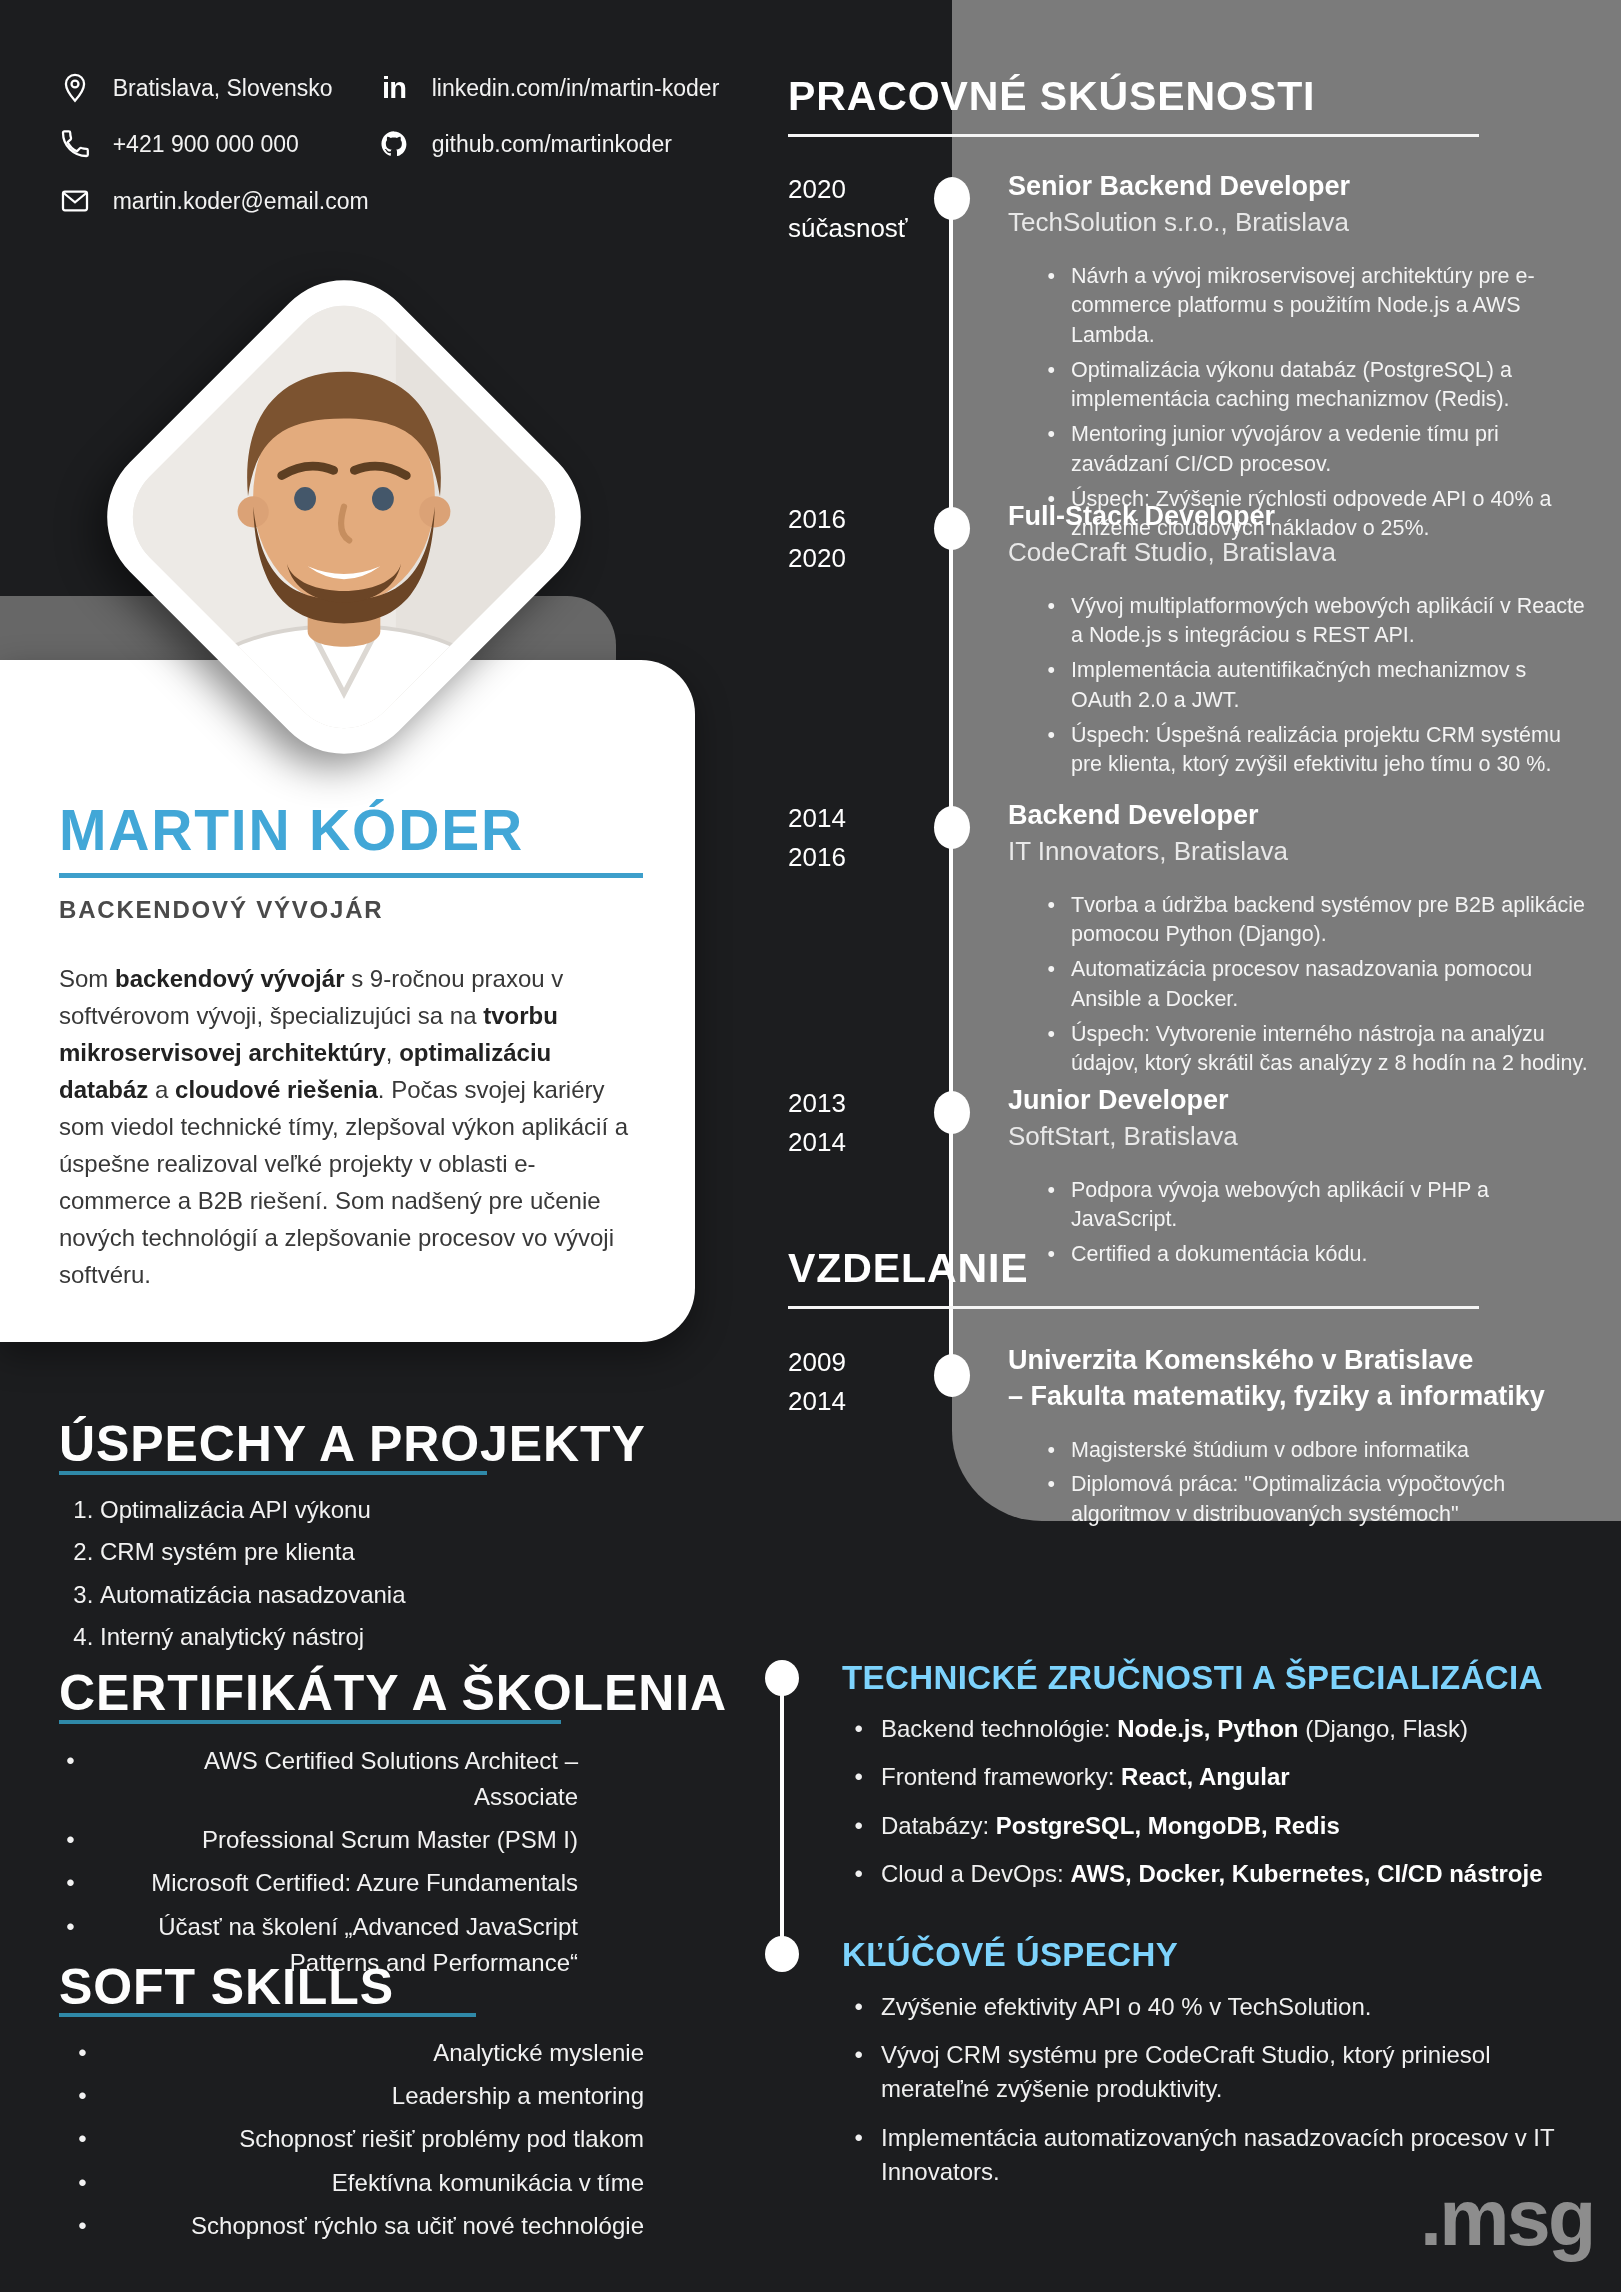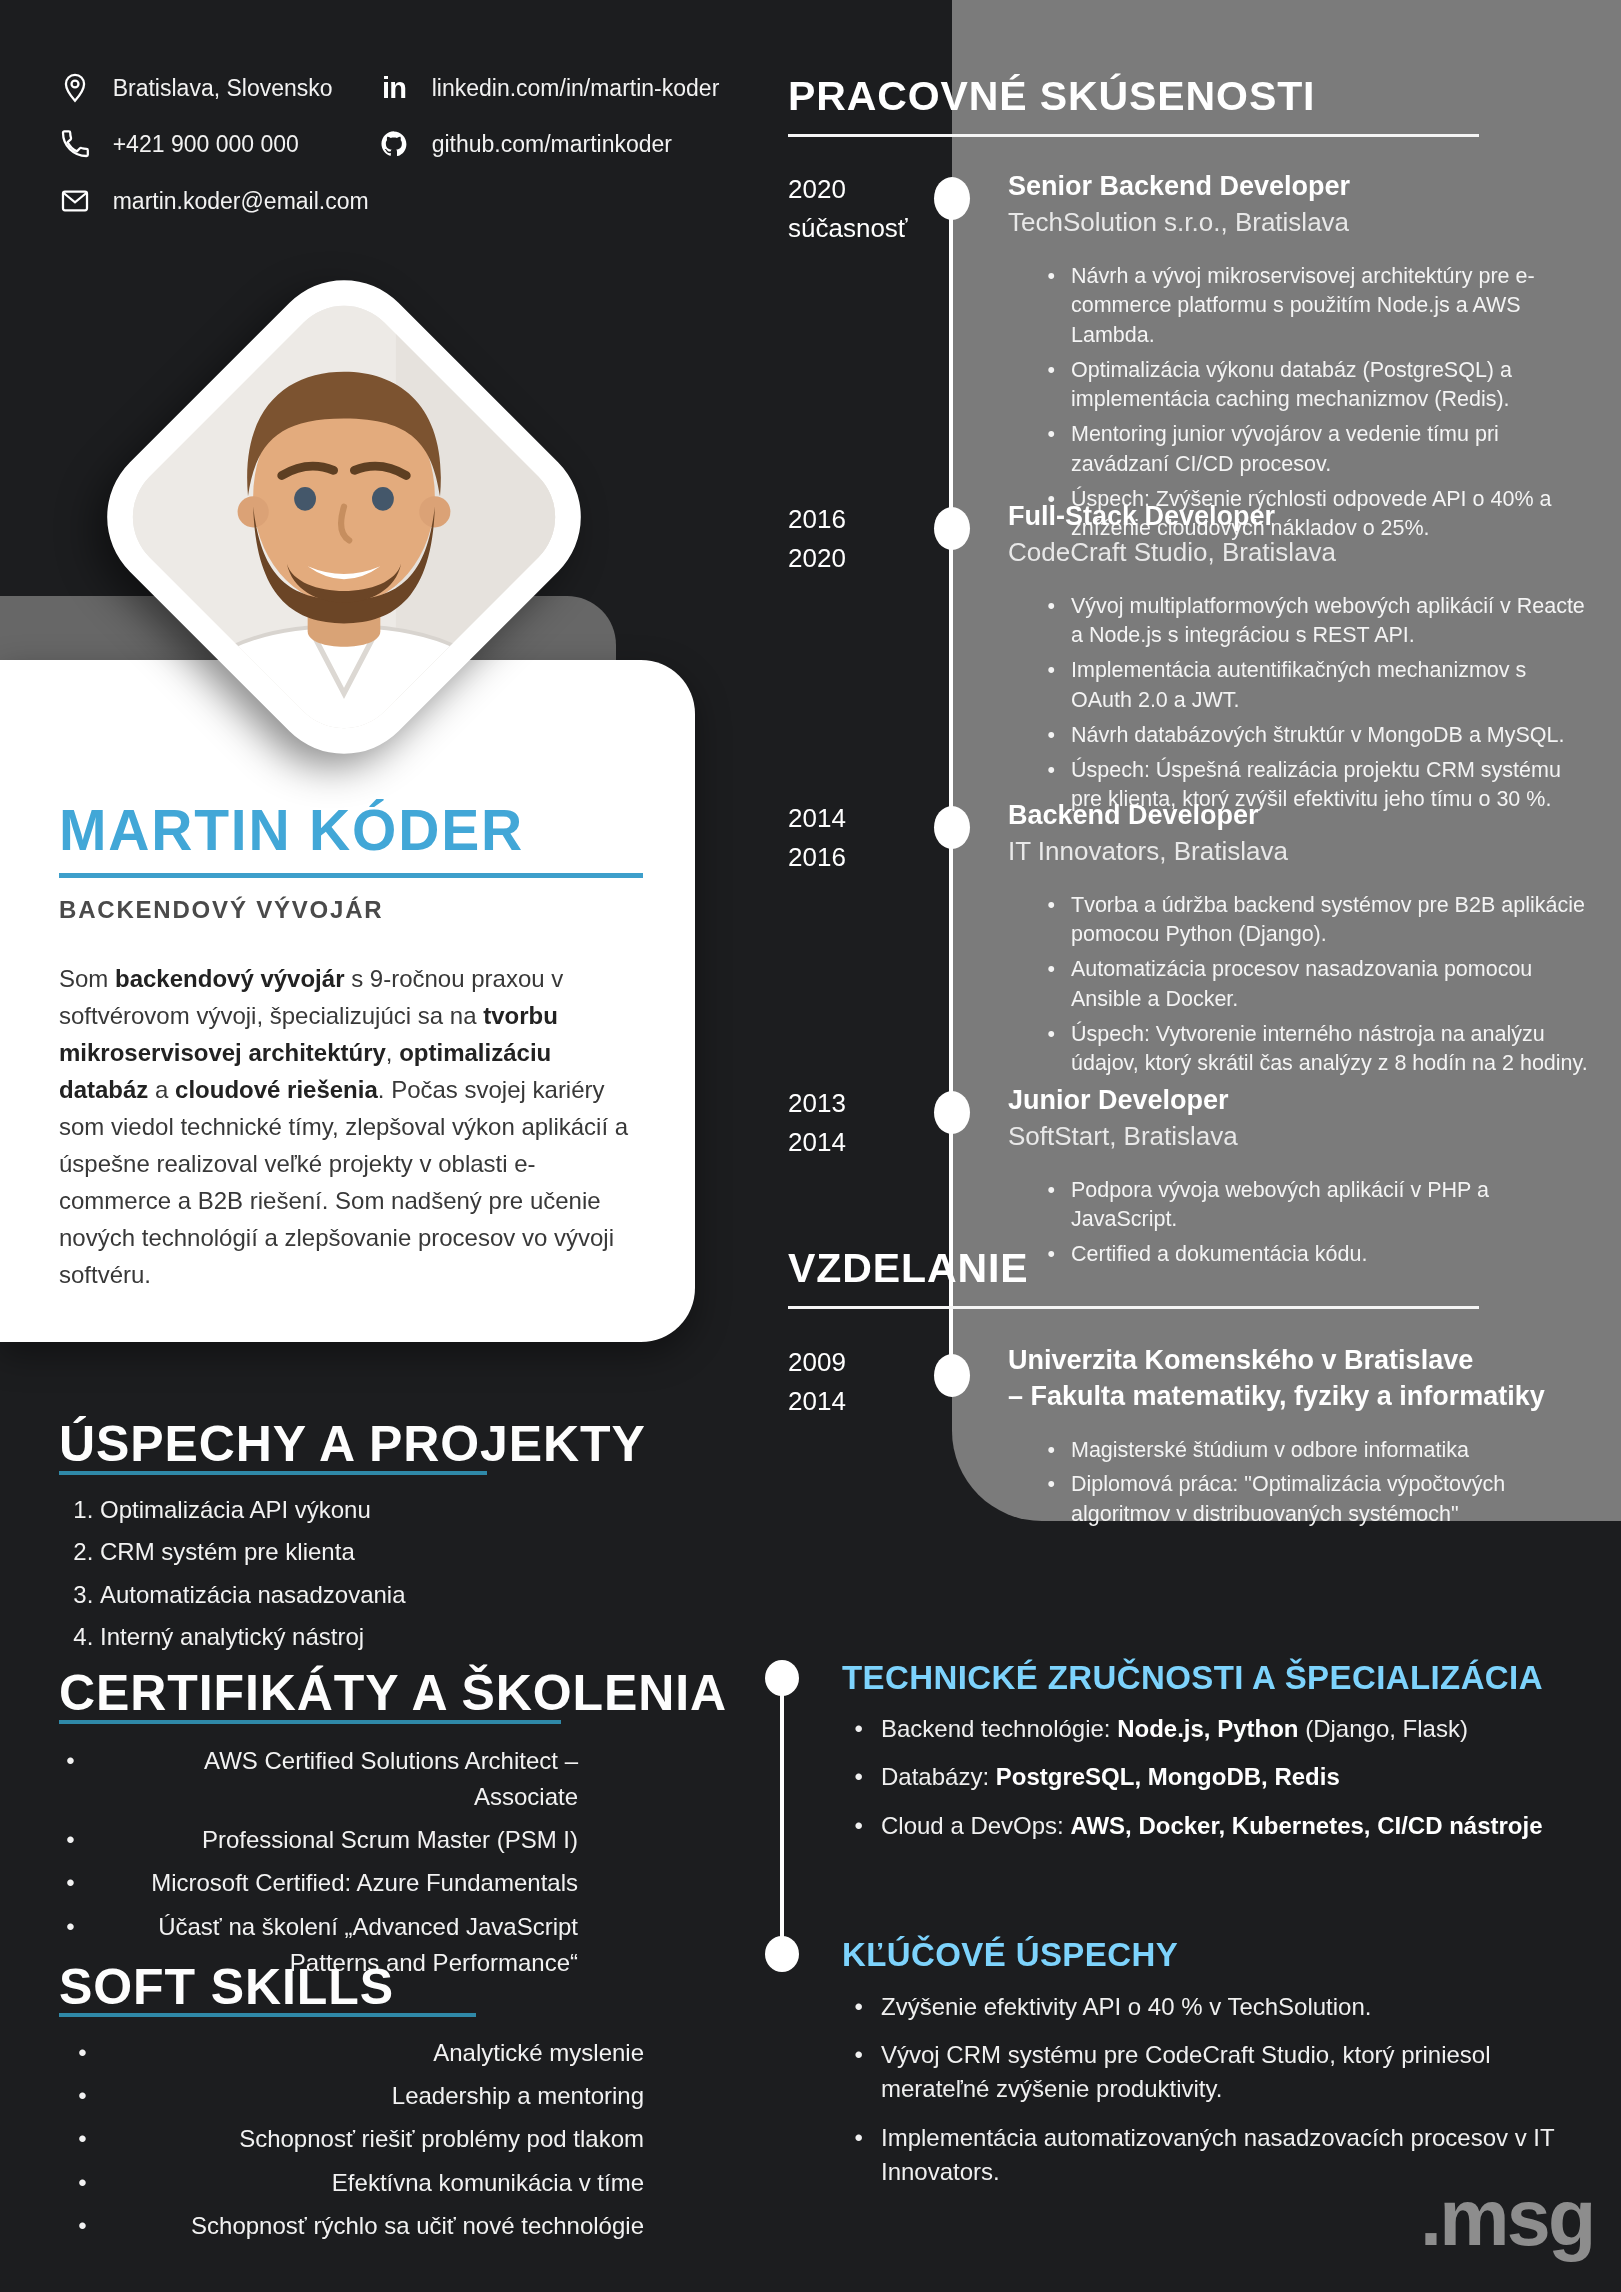--- a/index.html
+++ b/index.html
@@ -217,21 +217,20 @@
   <div class="dates" style="top:500px;">
     <div>2016</div>
     <div>2020</div>
   </div>
   <div class="entry" style="top:498px;">
     <div class="role">Full-Stack Developer</div>
     <div class="company">CodeCraft Studio, Bratislava</div>
     <ul>
       <li>Vývoj multiplatformových webových aplikácií v Reacte a Node.js s integráciou s REST API.</li>
       <li>Implementácia autentifikačných mechanizmov s OAuth 2.0 a JWT.</li>
-      <li>Návrh databázových štruktúr v MongoDB a MySQL.</li>
       <li>Úspech: Úspešná realizácia projektu CRM systému pre klienta, ktorý zvýšil efektivitu jeho tímu o 30 %.</li>
     </ul>
   </div>
 
   <div class="dates" style="top:799px;">
     <div>2014</div>
     <div>2016</div>
   </div>
   <div class="entry" style="top:797px;">
     <div class="role">Backend Developer</div>
@@ -272,20 +271,21 @@
     </ul>
   </div>
 
   <div class="bdot" style="left:765px;top:1660px;"></div>
   <div class="bline" style="top:1677px;height:279px;"></div>
   <div class="bdot" style="left:765px;top:1936px;"></div>
 
   <div class="bsec-h" style="left:842px;top:1659px;">TECHNICKÉ ZRUČNOSTI A ŠPECIALIZÁCIA</div>
   <ul class="bsec-list" style="left:849px;top:1712px;width:708px;">
     <li>Backend technológie: <b>Node.js, Python</b> (Django, Flask)</li>
+    <li>Frontend frameworky: <b>React, Angular</b></li>
     <li>Databázy: <b>PostgreSQL, MongoDB, Redis</b></li>
     <li>Cloud a DevOps: <b>AWS, Docker, Kubernetes, CI/CD nástroje</b></li>
   </ul>
 
   <div class="bsec-h" style="left:842px;top:1936px;">KĽÚČOVÉ ÚSPECHY</div>
   <ul class="bsec-list" style="left:849px;top:1990px;width:708px;">
     <li>Zvýšenie efektivity API o 40 % v TechSolution.</li>
     <li>Vývoj CRM systému pre CodeCraft Studio, ktorý priniesol merateľné zvýšenie produktivity.</li>
     <li>Implementácia automatizovaných nasadzovacích procesov v IT Innovators.</li>
   </ul>

